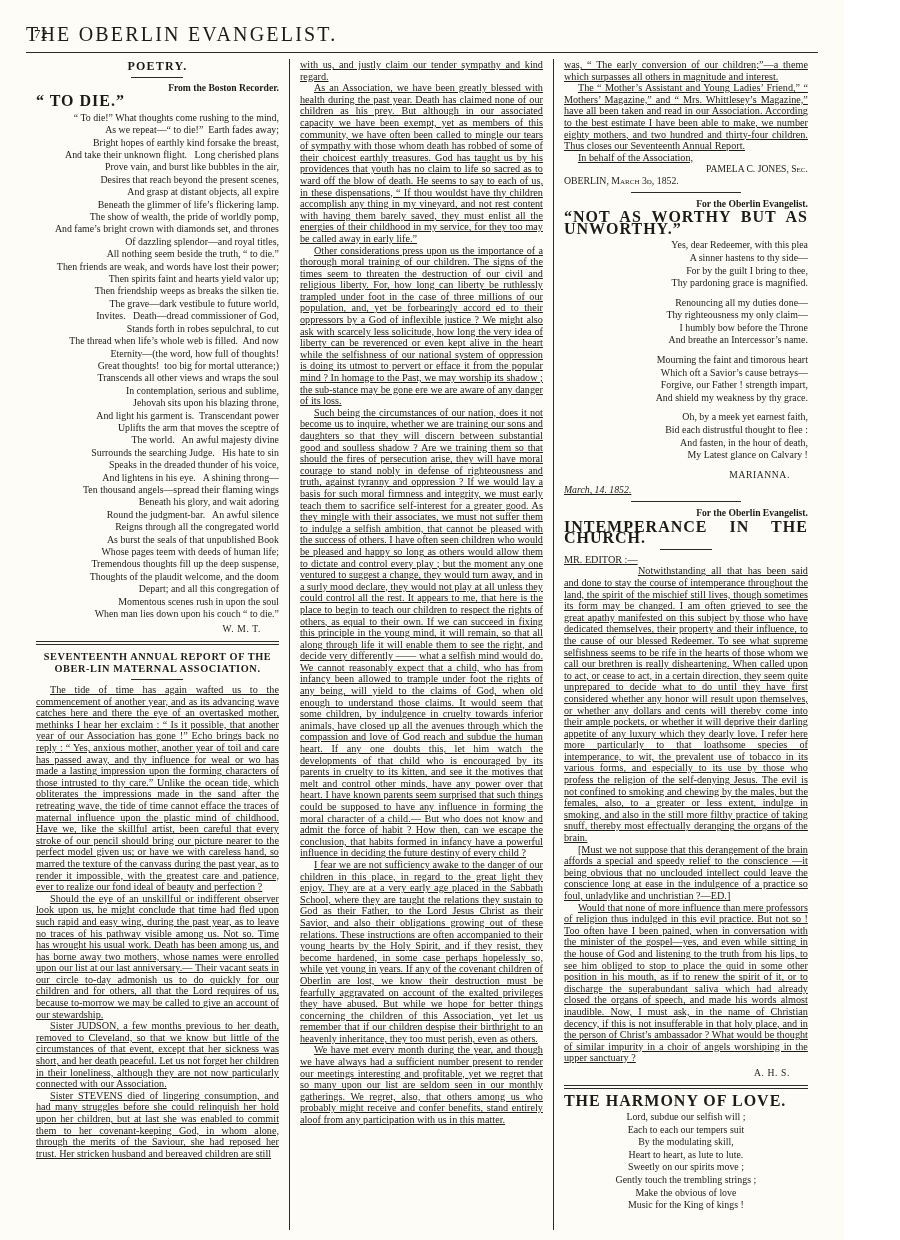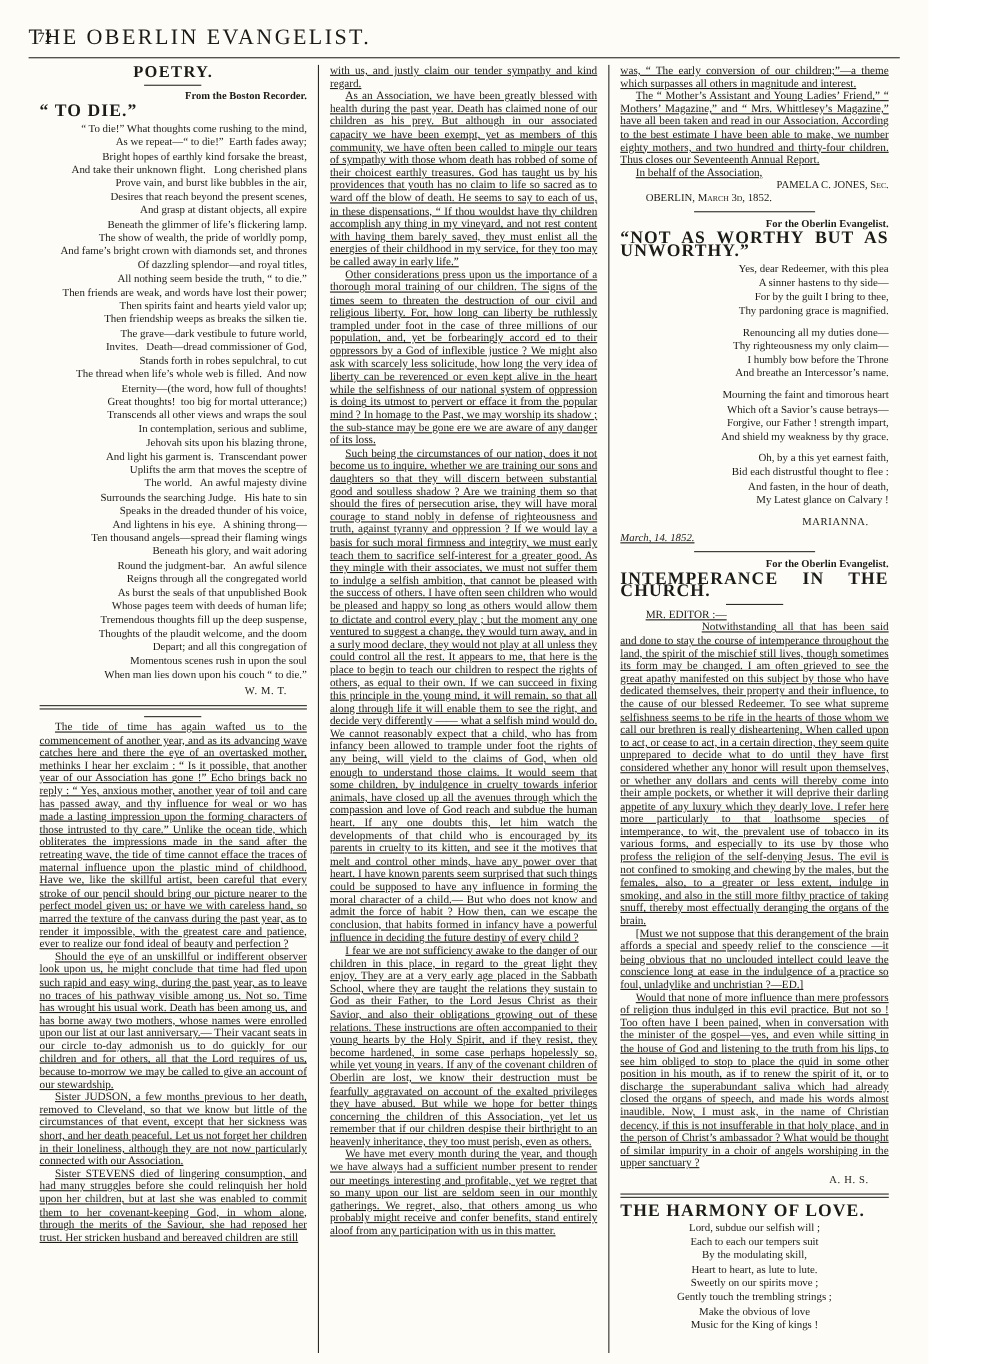--- a/index.html
+++ b/index.html
@@ -57,21 +57,21 @@
     text-align: justify;
     position: relative;
   }
   .col.c1 { border-right: 1px solid #2b2b26; }
   .col.c2 { border-right: 1px solid #2b2b26; }
 
   .sec-head {
     text-align: center;
     font-weight: bold;
     letter-spacing: 1.2px;
-    font-size: 15px;
+    font-size: 12px;
     margin: 2px 0 2px 0;
   }
   .sec-head.small {
     font-size: 10.3px;
     letter-spacing: 0.6px;
     line-height: 12px;
   }
   .sub-head {
     text-align: right;
     font-size: 9.6px;
@@ -125,21 +125,20 @@
     margin-top: 3px;
   }
   p.para {
     margin: 0;
     text-indent: 14px;
     text-decoration: underline;
   }
   p.para.noind { text-indent: 0; }
   .smallcaps {
     font-variant: small-caps;
-    margin-left: 23px;
   }
   .dateline {
     font-style: italic;
     font-size: 9.8px;
     margin-top: 4px;
     text-decoration: underline;
   }
   .byline-right {
     text-align: right;
     font-size: 9.6px;
@@ -203,20 +202,21 @@
         <div class="line">Tremendous thoughts fill up the deep suspense,</div>
         <div class="line">Thoughts of the plaudit welcome, and the doom</div>
         <div class="line">Depart; and all this congregation of</div>
         <div class="line">Momentous scenes rush in upon the soul</div>
         <div class="line">When man lies down upon his couch “ to die.”</div>
       </div>
       <div class="signature">W. M. T.</div>
 
       <div class="rule-double"></div>
 
+      <div class="sec-head small">SEVENTEENTH ANNUAL REPORT OF THE OBER-LIN MATERNAL ASSOCIATION.</div>
       <div class="rule-short"></div>
 
       <p class="para">The tide of time has again wafted us to the commencement of another year, and as its advancing wave catches here and there the eye of an overtasked mother, methinks I hear her exclaim : “ Is it possible, that another year of our Association has gone !”  Echo brings back no reply :  “ Yes, anxious mother, another year of toil and care has passed away, and thy influence for weal or wo has made a lasting impression upon the forming characters of those intrusted to thy care.”   Unlike the ocean tide, which obliterates the impressions made in the sand after the retreating wave, the tide of time cannot efface the traces of maternal influence upon the plastic mind of childhood.   Have we, like the skillful artist, been careful that every stroke of our pencil should bring our picture nearer to the perfect model given us; or have we with careless hand, so marred the texture of the canvass during the past year, as to render it impossible, with the greatest care and patience, ever to realize our fond ideal of beauty and perfection ?</p>
       <p class="para">Should the eye of an unskillful or indifferent observer look upon us, he might conclude that time had fled upon such rapid and easy wing, during the past year, as to leave no traces of his pathway visible among us.   Not so. Time has wrought his usual work.  Death has been among us, and has borne away two mothers, whose names were enrolled upon our list at our last anniversary.— Their vacant seats in our circle to-day admonish us to do quickly for our children and for others, all that the Lord requires of us, because to-morrow we may be called to give an account of our stewardship.</p>
       <p class="para">Sister JUDSON, a few months previous to her death, removed to Cleveland, so that we know but little of the circumstances of that event, except that her sickness was short, and her death peaceful.   Let us not forget her children in their loneliness, although they are not now particularly connected with our Association.</p>
       <p class="para">Sister STEVENS died of lingering consumption, and had many struggles before she could relinquish her hold upon her children, but at last she was enabled to commit them to her covenant-keeping God, in whom alone, through the merits of the Saviour, she had reposed her trust. Her stricken husband and bereaved children are still</p>
     </div>
 
     <div class="col c2">
       <p class="para noind">with us, and justly claim our tender sympathy and kind regard.</p>
@@ -252,21 +252,21 @@
           <div class="line">I humbly bow before the Throne</div>
           <div class="line">And breathe an Intercessor’s name.</div>
         </div>
         <div class="stanza">
           <div class="line">Mourning the faint and timorous heart</div>
           <div class="line">Which oft a Savior’s cause betrays—</div>
           <div class="line">Forgive, our Father ! strength impart,</div>
           <div class="line">And shield my weakness by thy grace.</div>
         </div>
         <div class="stanza">
-          <div class="line">Oh, by a this yet earnest faith,</div>
+          <div class="line">Oh, by a meek yet earnest faith,</div>
           <div class="line">Bid each distrustful thought to flee :</div>
           <div class="line">And fasten, in the hour of death,</div>
           <div class="line">My Latest glance on Calvary !</div>
         </div>
       </div>
       <div class="signature">MARIANNA.</div>
       <div class="dateline">March, 14. 1852.</div>
 
       <div class="rule-med"></div>
 

